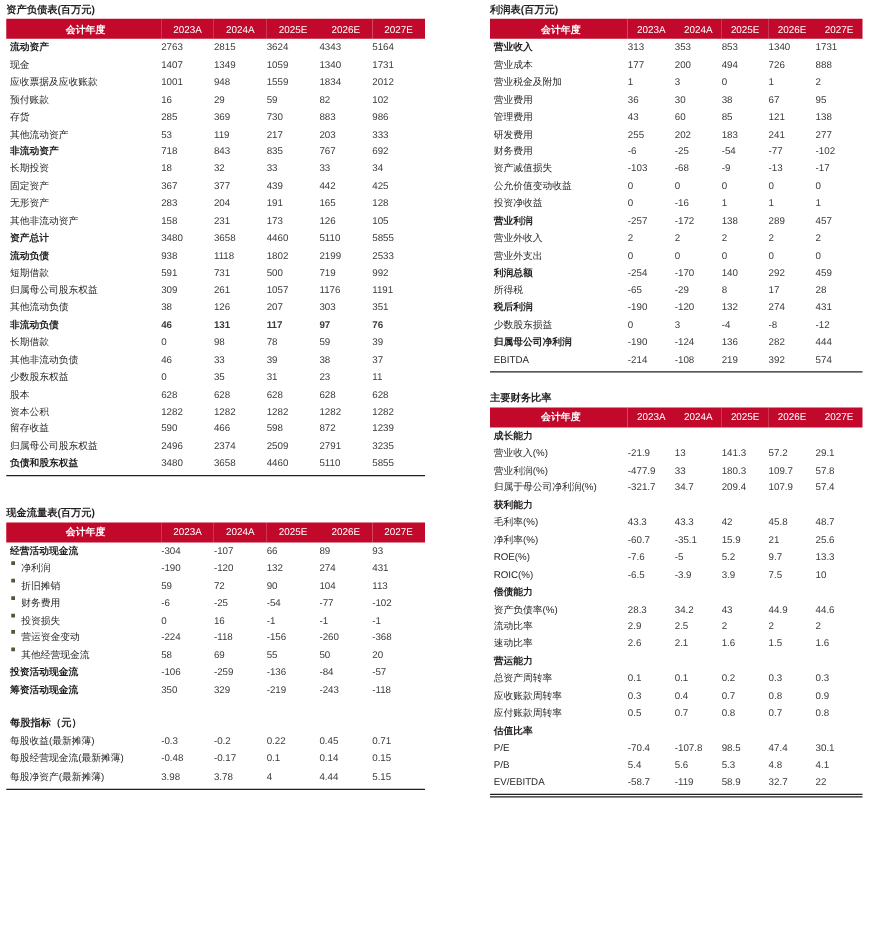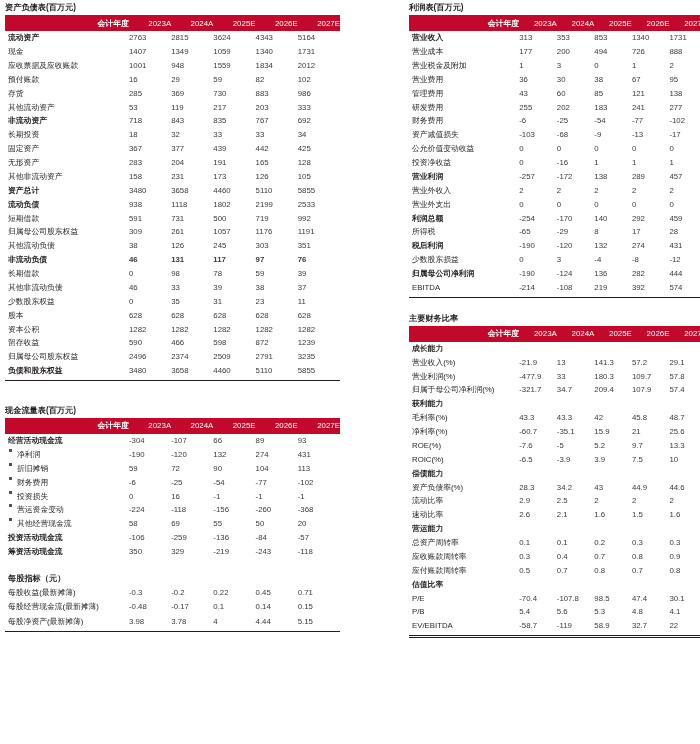--- a/index.html
+++ b/index.html
@@ -8,21 +8,21 @@
     width: 700px; height: 744px;
     background: #ffffff;
     font-family: "Liberation Sans", "DejaVu Sans", sans-serif;
     color: #231f20;
   }
   .page {
     position: relative;
     width: 700px; height: 744px;
     overflow: hidden;
     display: flex;
-    gap: 17px;
+    gap: 0;
   }
   .col {
     position: relative;
     flex: 0 0 350px;
     width: 350px;
     padding: 0;
   }
   .col-left { padding: 0 10px 0 5px; }
   .col-right { padding: 0 10px 0 42px; }
 
@@ -45,21 +45,21 @@
     font-size: 7.8px;
   }
   table.fin col.c-label { width: 37%; }
   table.fin col.c-val { width: 12.6%; }
 
   table.fin thead th {
     background: #C2092C;
     color: #ffffff;
     font-size: 7.9px;
     font-weight: normal;
-    text-align: right;
+    text-align: center;
     padding: 3.5px 0 3.5px 0;
     line-height: 9px;
     white-space: nowrap;
   }
   table.fin thead th.h-label {
     font-weight: bold;
     padding-left: 3px;
   }
 
   table.fin tbody td {
@@ -272,21 +272,21 @@
               <td>309</td>
               <td>261</td>
               <td>1057</td>
               <td>1176</td>
               <td>1191</td>
             </tr>
             <tr>
               <td class="lbl">其他流动负债</td>
               <td>38</td>
               <td>126</td>
-              <td>245</td>
+              <td>207</td>
               <td>303</td>
               <td>351</td>
             </tr>
             <tr class="bold">
               <td class="lbl">非流动负债</td>
               <td>46</td>
               <td>131</td>
               <td>117</td>
               <td>97</td>
               <td>76</td>

